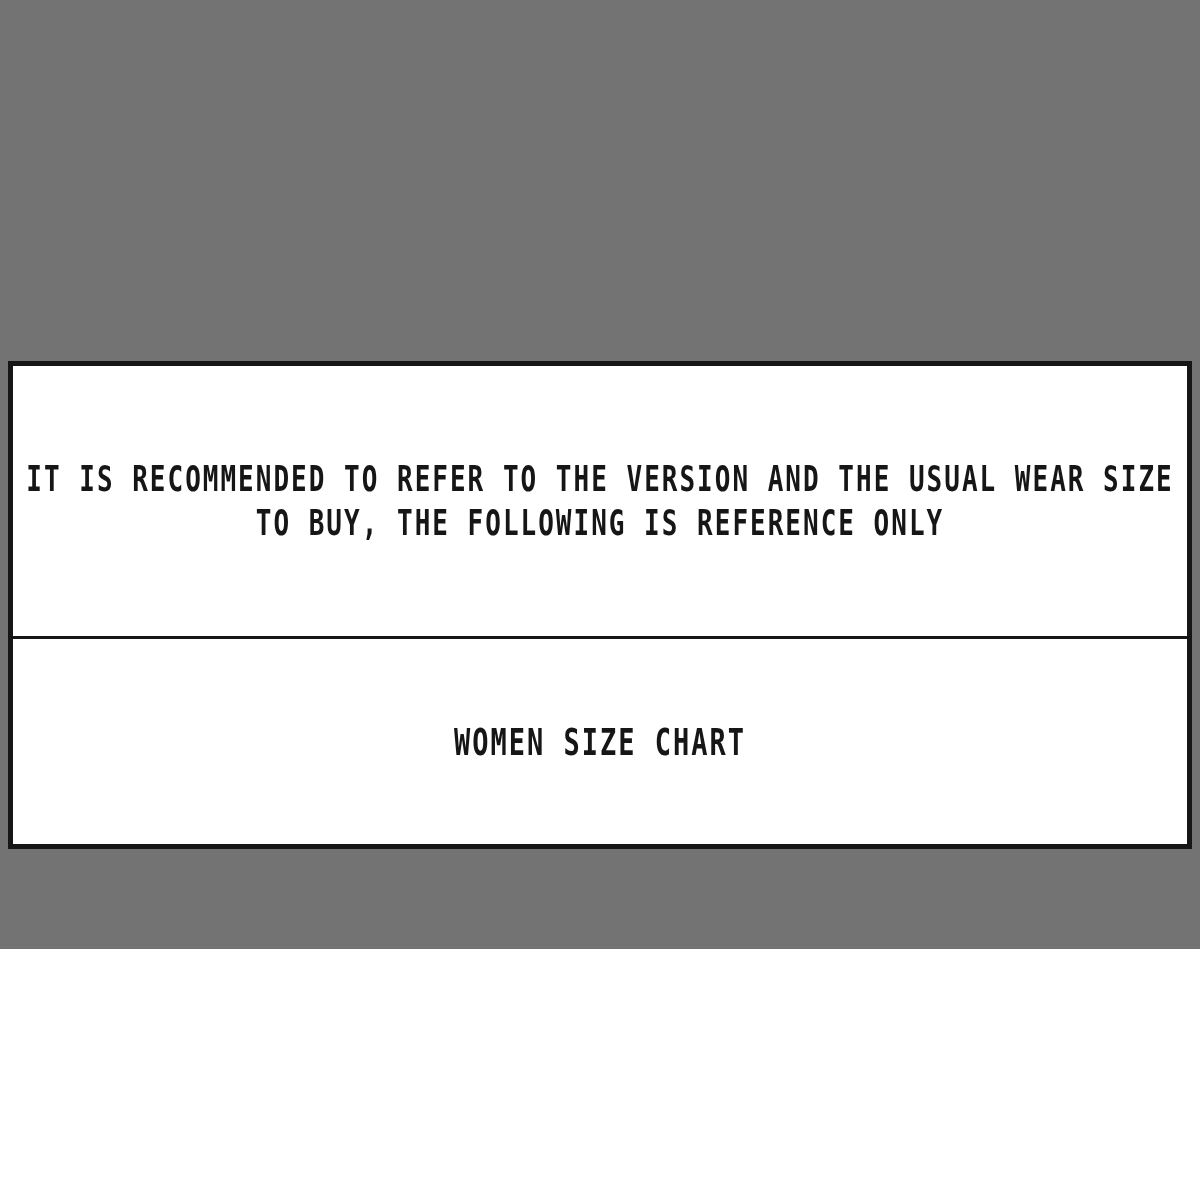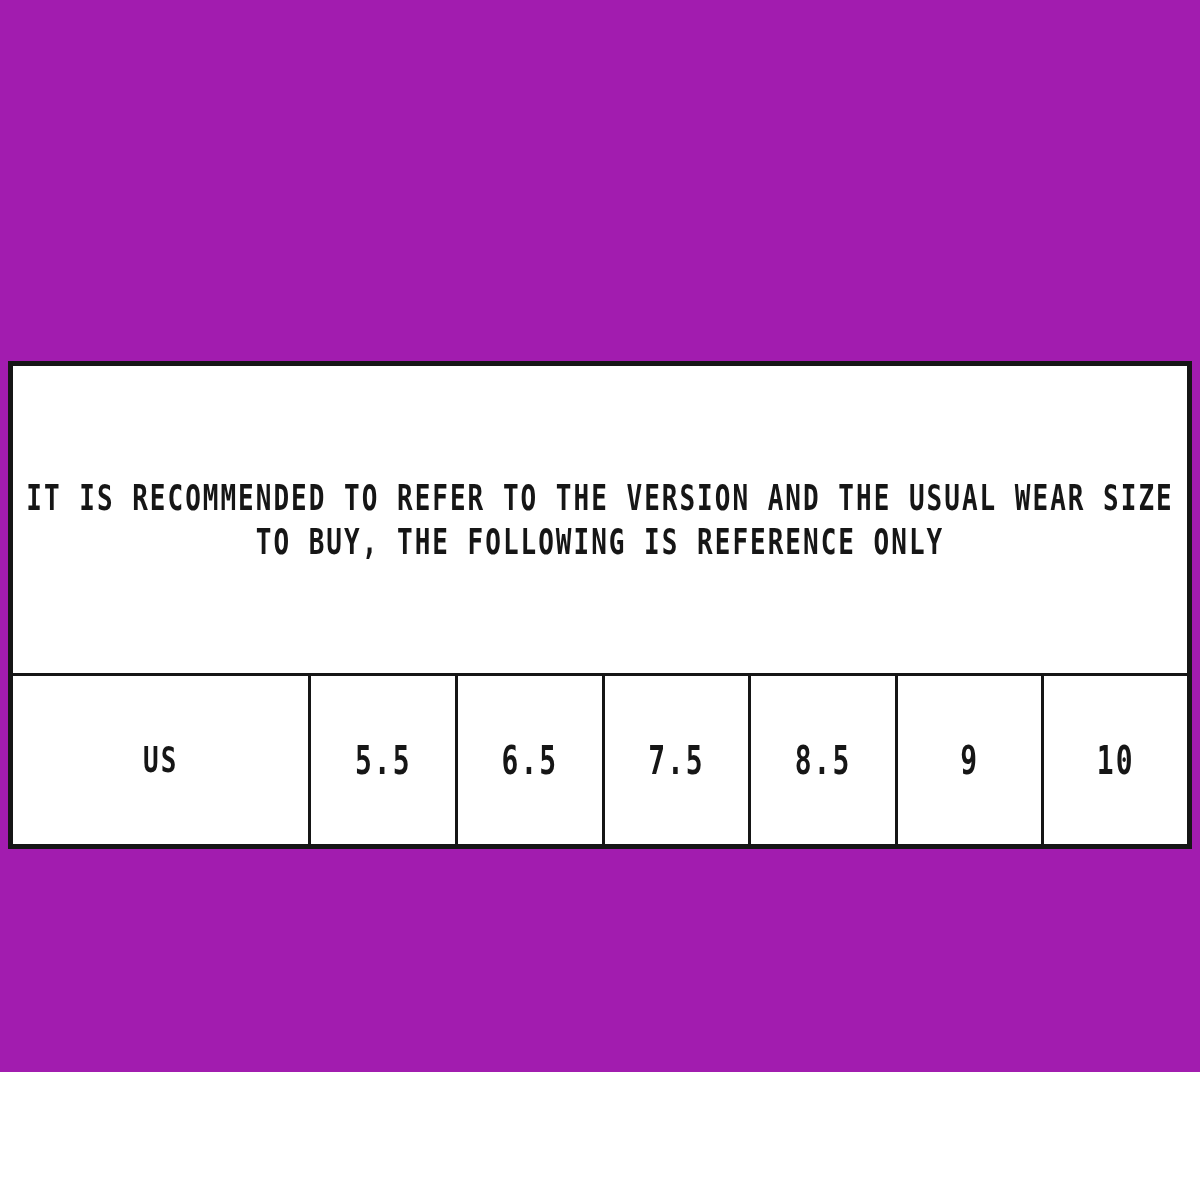--- a/index.html
+++ b/index.html
@@ -6,22 +6,22 @@
     margin: 0;
     padding: 0;
     background: #ffffff;
     width: 1200px;
     height: 1200px;
     overflow: hidden;
   }
   .page {
     position: relative;
     width: 1200px;
-    height: 1072px;
-    background: #a21caf;
+    height: 949px;
+    background: #737373;
     font-family: "DejaVu Sans Mono", "Liberation Mono", monospace;
     font-weight: bold;
     color: #161616;
   }
   table.size-chart {
     position: absolute;
     left: 8px;
     top: 361px;
     width: 1184px;
     height: 488px;
@@ -68,30 +68,26 @@
         <col style="width:12.433%">
         <col style="width:12.433%">
     </colgroup>
     <tbody>
       <tr class="notice-row">
         <td class="notice-cell" colspan="7">
           <div class="notice-line"><span class="t">IT IS RECOMMENDED TO REFER TO THE VERSION AND THE USUAL WEAR SIZE</span></div>
           <div class="notice-line"><span class="t">TO BUY, THE FOLLOWING IS REFERENCE ONLY</span></div>
         </td>
       </tr>
+      <tr class="title-row">
+        <td colspan="7">
+          <span class="t chart-title">WOMEN SIZE CHART</span>
+        </td>
+      </tr>
 
 
 
-      <tr class="data-row">
-        <td><span class="t row-label">US</span></td>
-        <td><span class="t cell-value">5.5</span></td>
-        <td><span class="t cell-value">6.5</span></td>
-        <td><span class="t cell-value">7.5</span></td>
-        <td><span class="t cell-value">8.5</span></td>
-        <td><span class="t cell-value">9</span></td>
-        <td><span class="t cell-value">10</span></td>
-      </tr>
 
 
 
     </tbody>
   </table>
 </div>
 
 </body></html>

